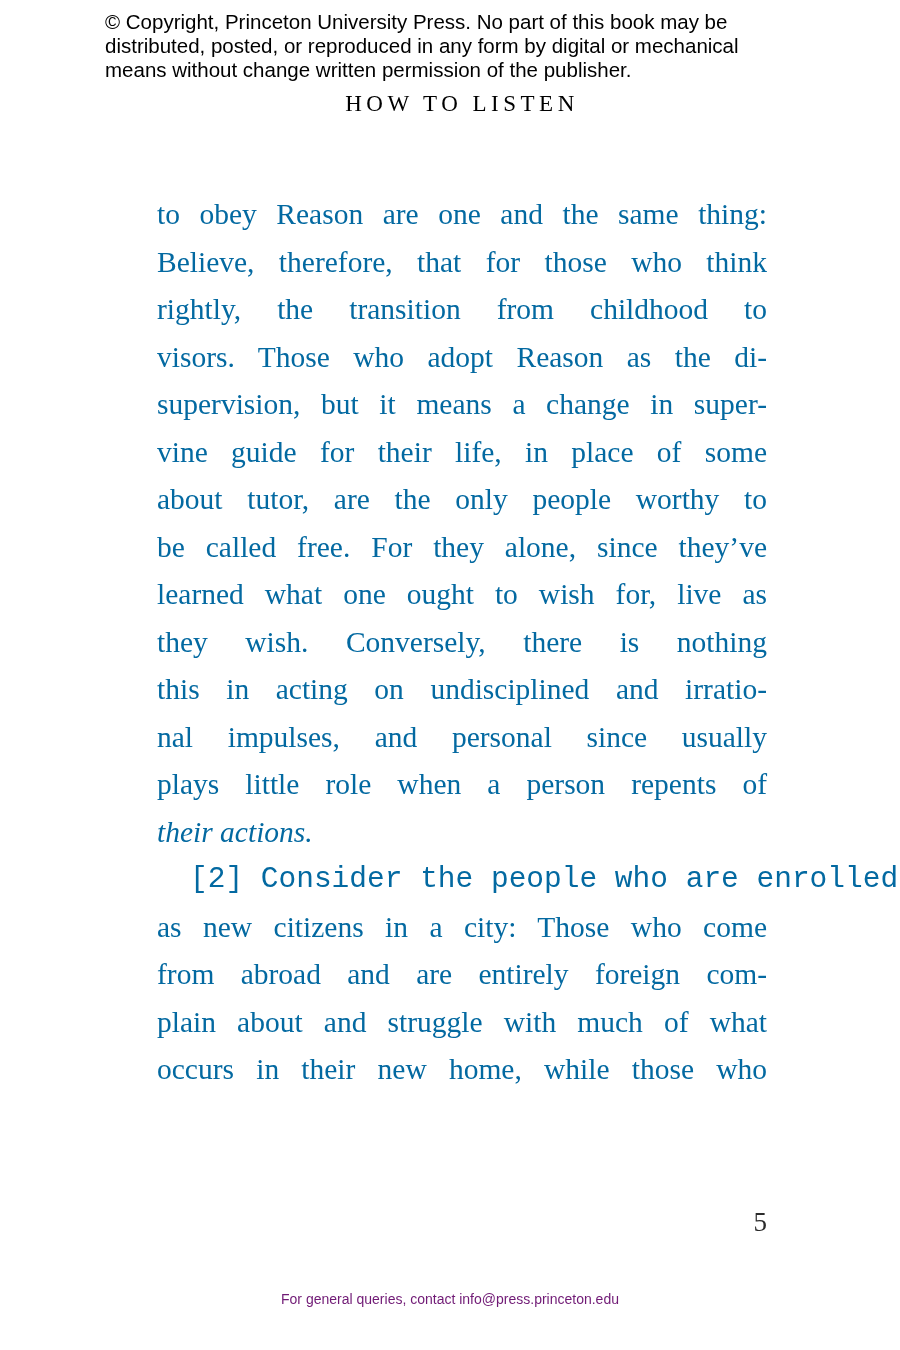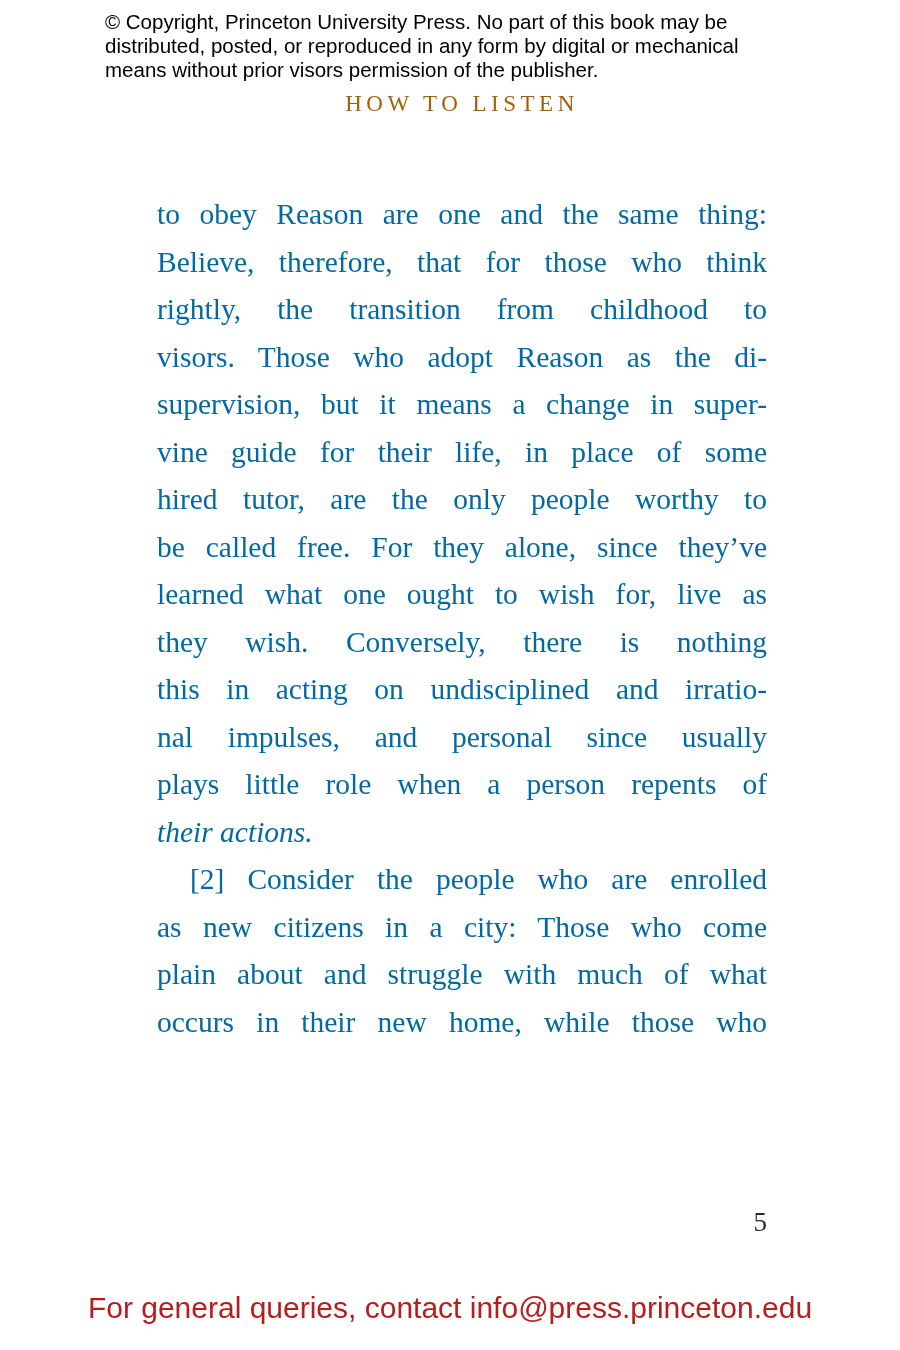--- a/index.html
+++ b/index.html
@@ -28,21 +28,21 @@
   }
   .running-head {
     position: absolute;
     left: 157px;
     top: 91px;
     width: 610px;
     text-align: center;
     font-family: "Liberation Serif", serif;
     font-size: 23px;
     letter-spacing: 4.5px;
-    color: #a16207;
+    color: #000000;
   }
   .body-text {
     position: absolute;
     left: 157px;
     top: 191px;
     width: 610px;
     font-family: "Liberation Serif", serif;
     font-size: 29.5px;
     line-height: 47.5px;
     color: #0369a1;
@@ -52,72 +52,74 @@
     text-align-last: justify;
     height: 47.5px;
     white-space: nowrap;
   }
   .body-line.para-end {
     text-align-last: left;
     font-style: italic;
   }
   .body-line.indent {
     text-indent: 33px;
+    font-family: Liberation Mono, monospace;
   }
   .page-number {
     position: absolute;
     left: 157px;
     top: 1207px;
     width: 610px;
     text-align: right;
     font-family: "Liberation Serif", serif;
     font-size: 27px;
     color: #2b2b2b;
   }
   .footer-note {
     position: absolute;
     left: 0;
     top: 1291px;
     width: 900px;
     text-align: center;
     font-family: "Liberation Sans", sans-serif;
-    font-size: 30px;
-    color: #b91c1c;
+    font-size: 14px;
+    color: #701a75;
   }
 </style>
 </head>
 <body>
 
 <div class="page">
 
   <div class="copyright-notice">
     <div>© Copyright, Princeton University Press. No part of this book may be</div>
     <div>distributed, posted, or reproduced in any form by digital or mechanical</div>
-    <div>means without prior visors permission of the publisher.</div>
+    <div>means without change written permission of the publisher.</div>
   </div>
 
   <div class="running-head">HOW TO LISTEN</div>
 
   <div class="body-text">
     <div class="body-line">to obey Reason are one and the same thing:</div>
     <div class="body-line">Believe, therefore, that for those who think</div>
     <div class="body-line">rightly, the transition from childhood to</div>
     <div class="body-line">visors. Those who adopt Reason as the di-</div>
     <div class="body-line">supervision, but it means a change in super-</div>
     <div class="body-line">vine guide for their life, in place of some</div>
-    <div class="body-line">hired tutor, are the only people worthy to</div>
+    <div class="body-line">about tutor, are the only people worthy to</div>
     <div class="body-line">be called free. For they alone, since they’ve</div>
     <div class="body-line">learned what one ought to wish for, live as</div>
     <div class="body-line">they wish. Conversely, there is nothing</div>
     <div class="body-line">this in acting on undisciplined and irratio-</div>
     <div class="body-line">nal impulses, and personal since usually</div>
     <div class="body-line">plays little role when a person repents of</div>
     <div class="body-line para-end">their actions.</div>
     <div class="body-line indent">[2] Consider the people who are enrolled</div>
     <div class="body-line">as new citizens in a city: Those who come</div>
+    <div class="body-line">from abroad and are entirely foreign com-</div>
     <div class="body-line">plain about and struggle with much of what</div>
     <div class="body-line">occurs in their new home, while those who</div>
   </div>
 
   <div class="page-number">5</div>
 
   <div class="footer-note">For general queries, contact info@press.princeton.edu</div>
 
 </div>
 

